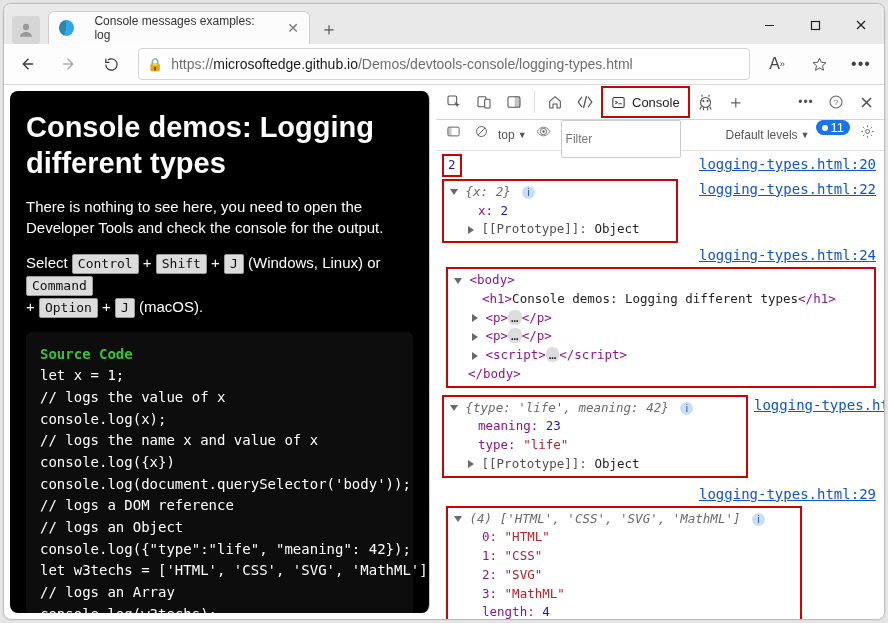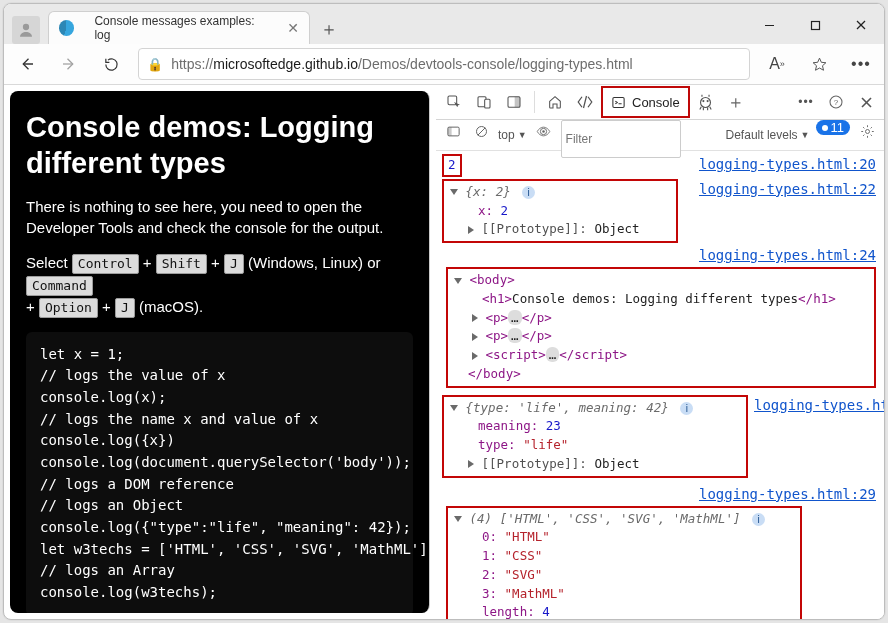--- a/index.html
+++ b/index.html
@@ -139,20 +139,21 @@
   <div class="content">
 
     <div class="page">
       <h1>Console demos: Logging different types</h1>
       <p>There is nothing to see here, you need to open the Developer Tools and check the console for the output.</p>
       <p>
         <span>Select </span><span class="kbd">Control</span><span> + </span><span class="kbd">Shift</span><span> + </span><span class="kbd">J</span><span> (Windows, Linux) or </span><span class="kbd">Command</span><br>
         <span>+ </span><span class="kbd">Option</span><span> + </span><span class="kbd">J</span><span> (macOS).</span>
       </p>
       <div class="codebox">
+        <div class="code-title">Source Code</div>
         <div class="code-line">let x = 1;</div>
         <div class="code-line code-cmt">// logs the value of x</div>
         <div class="code-line">console.log(x);</div>
         <div class="code-line code-cmt">// logs the name x and value of x</div>
         <div class="code-line">console.log({x})</div>
         <div class="code-line">console.log(document.querySelector('body'));</div>
         <div class="code-line code-cmt">// logs a DOM reference</div>
         <div class="code-line code-cmt">// logs an Object</div>
         <div class="code-line">console.log({"type":"life", "meaning": 42});</div>
         <div class="code-line">let w3techs = ['HTML', 'CSS', 'SVG', 'MathML'];</div>

